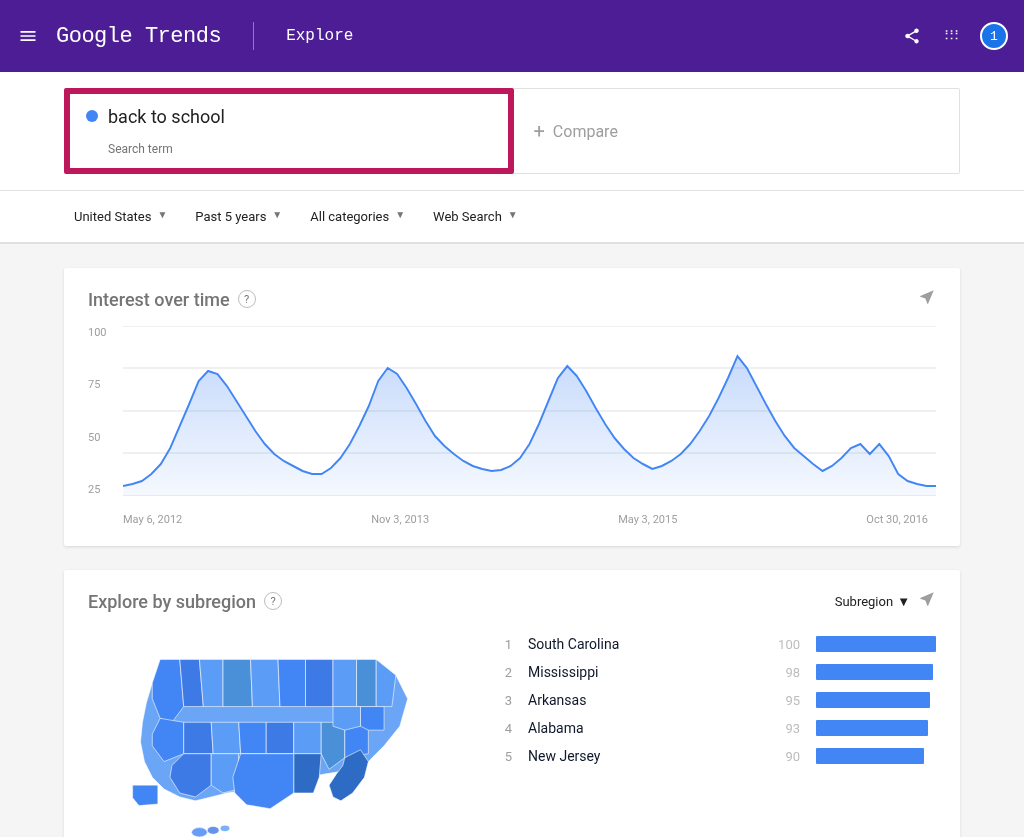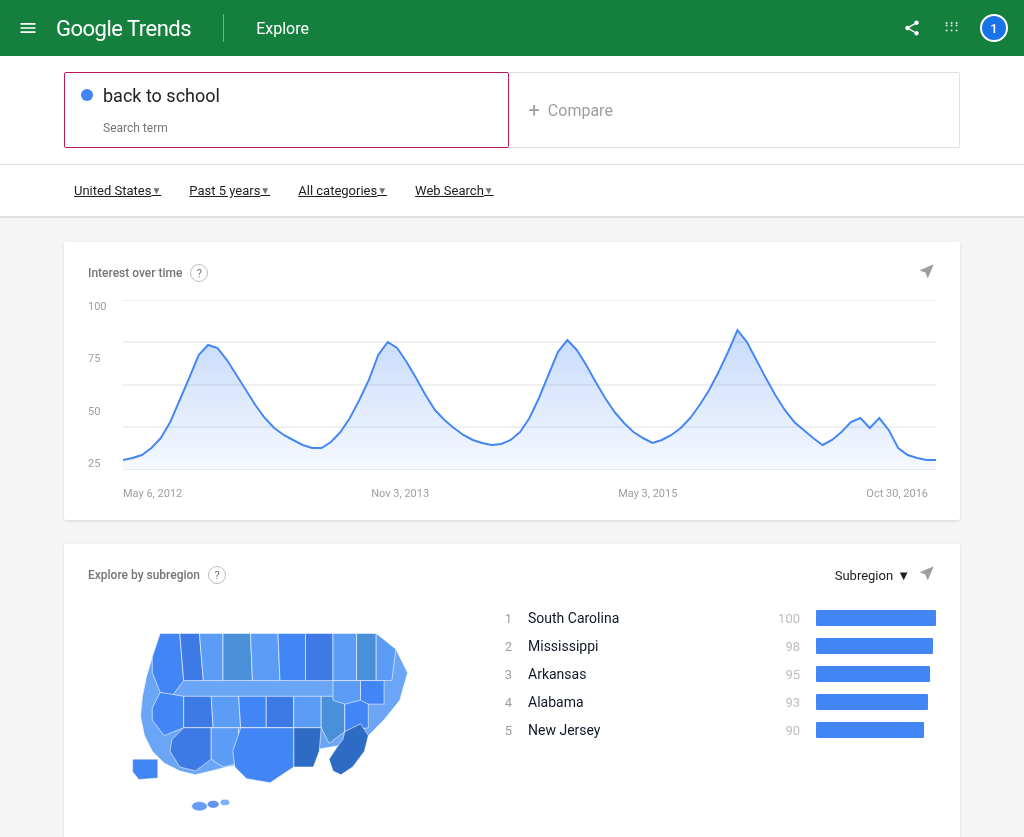--- a/index.html
+++ b/index.html
@@ -1,25 +1,26 @@
 <!DOCTYPE html>
 <html><head>
   <meta charset="utf-8">
   <style>
     * { margin: 0; padding: 0; box-sizing: border-box; }
     body { font-family: 'Roboto', Arial, sans-serif; background: #f5f5f5; color: #333; font-size: 14px; }
 
     
     .header {
-      background: #15803d;
-      height: 56px;
+      background: #4c1d95;
+      height: 72px;
       display: flex;
       align-items: center;
       padding: 0 16px;
       gap: 16px;
+      font-family: Liberation Mono, monospace;
     }
     .header-menu-icon {
       color: white;
       font-size: 20px;
       cursor: pointer;
       width: 24px;
       height: 24px;
       display: flex;
       align-items: center;
       justify-content: center;
@@ -81,21 +82,21 @@
     .search-area {
       background: white;
       padding: 16px 64px;
       display: flex;
       align-items: stretch;
       gap: 0;
       border-bottom: 1px solid #e0e0e0;
     }
     .search-term-box {
       flex: 1;
-      border: 1px solid #be185d;
+      border: 6px solid #be185d;
       border-radius: 2px;
       padding: 12px 16px;
       display: flex;
       align-items: flex-start;
       gap: 10px;
     }
     .search-dot {
       width: 12px;
       height: 12px;
       border-radius: 50%;
@@ -139,27 +140,27 @@
     .filter-bar {
       background: white;
       padding: 12px 64px;
       display: flex;
       align-items: center;
       gap: 8px;
       border-bottom: 2px solid #e0e0e0;
     }
     .filter-item {
       display: flex;
-      align-items: center;
+      align-items: flex-start;
+      gap: 6px;
       padding: 6px 10px;
       border-radius: 2px;
       cursor: pointer;
       font-size: 13px;
       color: #212121;
-      text-decoration: underline;
     }
     .filter-arrow {
       font-size: 10px;
       color: #757575;
     }
 
     
     .main-content {
       padding: 24px 64px;
       display: flex;
@@ -179,21 +180,21 @@
       align-items: center;
       justify-content: space-between;
       margin-bottom: 16px;
     }
     .card-title-row {
       display: flex;
       align-items: center;
       gap: 8px;
     }
     .card-title {
-      font-size: 12px;
+      font-size: 18px;
       color: #757575;
       font-weight: 500;
     }
     .help-icon {
       width: 18px;
       height: 18px;
       border-radius: 50%;
       border: 1px solid #bdbdbd;
       display: flex;
       align-items: center;

